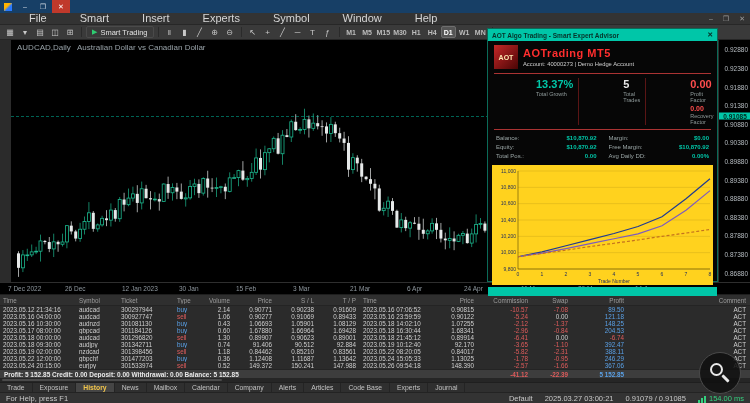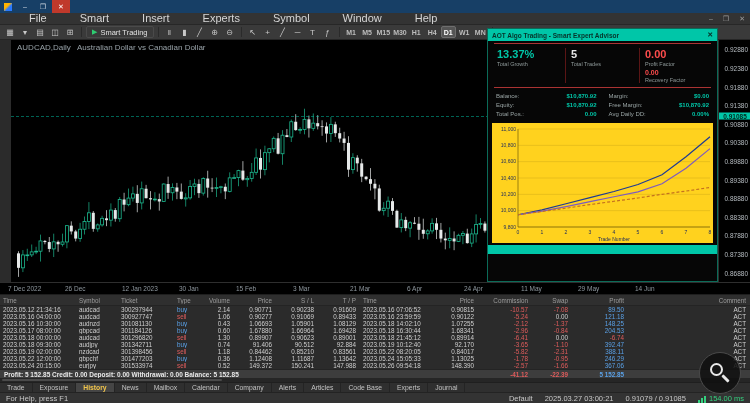--- a/index.html
+++ b/index.html
@@ -43,21 +43,21 @@
   
   .ea-panel { position:absolute; left:487px; top:28px; width:231px; height:254px; background:#060606; z-index:15; border:1px solid #0b6b58; display:flex; flex-direction:column; }
   .ea-header { height:12px; background:var(--accent,#00c6a8); color:#06332a; font-size:6.5px; font-weight:bold; display:flex; align-items:center; padding:0 4px; flex:none; }
   .ea-close { margin-left:auto; font-size:7px; }
   .ea-top { display:flex; gap:5px; padding:4px 6px 2px; align-items:center; flex:none; }
   .ea-logo { width:24px; height:24px; background:linear-gradient(135deg,#c62828,#4a0505); display:flex; align-items:center; justify-content:center; color:#ffe9b3; font-size:7px; font-weight:bold; flex:none; }
   .ea-title { color:var(--panelred,#ff2e2e); font-size:11px; font-weight:bold; letter-spacing:.5px; line-height:12px; }
   .ea-sub { color:#cfcfcf; font-size:5.8px; margin-top:2px; }
   .ea-div { height:1px; background:#a33; margin:2px 6px; flex:none; }
   .ea-stats { display:flex; padding:2px 4px; flex:none; }
-  .ea-stat { flex:1; border-right:1px solid #5a1515; padding:0 5px; }
+  .ea-stat { flex:1; border-right:1px solid #5a1515; padding:0 5px;margin-left:39px; }
   .ea-stat:last-child { border-right:none; }
   .ea-stat .v { font-size:11px; font-weight:bold; line-height:12px; }
   .v.teal { color:var(--accent,#00c6a8); } .v.white { color:#e8e8e8; } .v.red { color:#ff4d4d; }
   .ea-stat .l { color:#8f9a9a; font-size:5.5px; margin-top:1px; }
   .ea-stat .v2 { font-size:7px; font-weight:bold; color:#ff4d4d; margin-top:2px; line-height:7px; }
   .ea-info { display:flex; padding:2px 8px 3px; gap:12px; flex:none; }
   .ea-col { flex:1; }
   .ea-kv { display:flex; justify-content:space-between; font-size:6px; line-height:9px; }
   .ea-kv .k { color:#9aa5a5; } .ea-kv .vv { color:var(--accent,#00c6a8); font-weight:bold; }
   .ea-chart-wrap { margin:1px 4px 0; background:var(--yellow,#ffd21e); height:120px; position:relative; flex:none; }
@@ -527,20 +527,27 @@
       <span class="time-label" style="left: 521px;">11 May</span>
       <span class="time-label" style="left: 578px;">29 May</span>
       <span class="time-label" style="left: 635px;">14 Jun</span>
     </div>
 
   <div class="ea-panel">
     <div class="ea-header">
       <span>AOT Algo Trading  -  Smart Expert Advisor</span>
       <span class="ea-close">✕</span>
     </div>
+    <div class="ea-top">
+      <div class="ea-logo">AOT</div>
+      <div>
+        <div class="ea-title">AOTrading  MT5</div>
+        <div class="ea-sub">Account: 40000273 | Demo Hedge Account</div>
+      </div>
+    </div>
     <div class="ea-div"></div>
     <div class="ea-stats" id="ea-stats">
         <div class="ea-stat">
           <div class="v teal">13.37%</div>
           <div class="l">Total Growth</div>
         </div>
         <div class="ea-stat">
           <div class="v white">5</div>
           <div class="l">Total Trades</div>
         </div>

